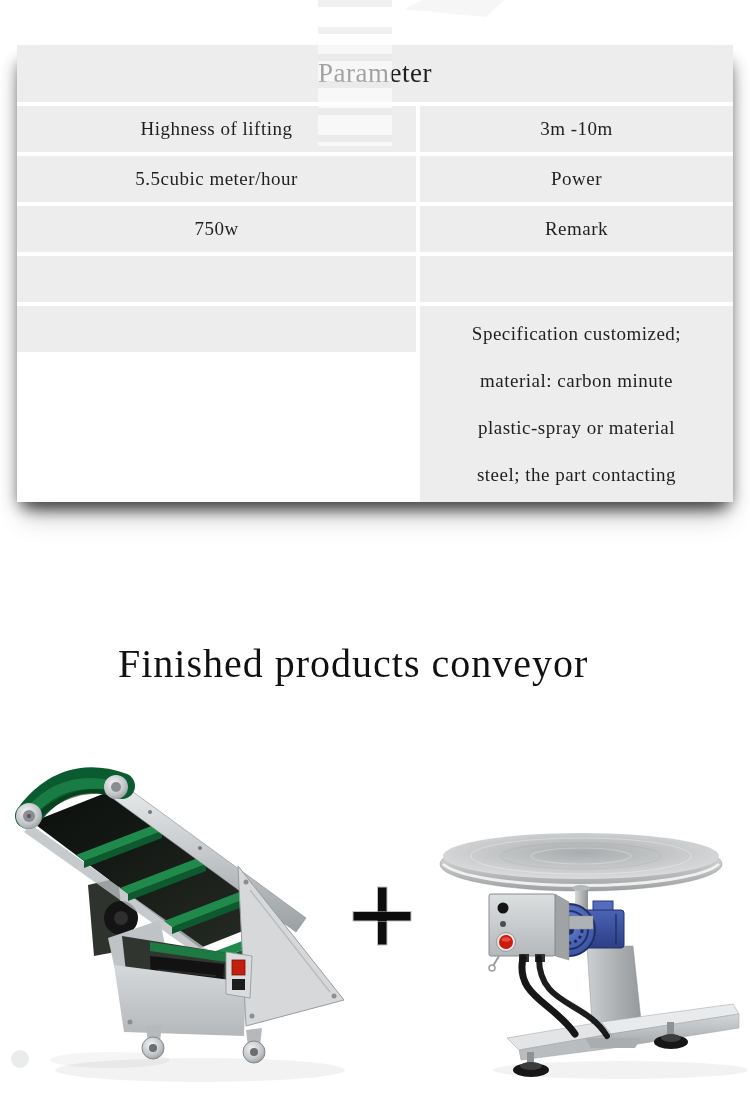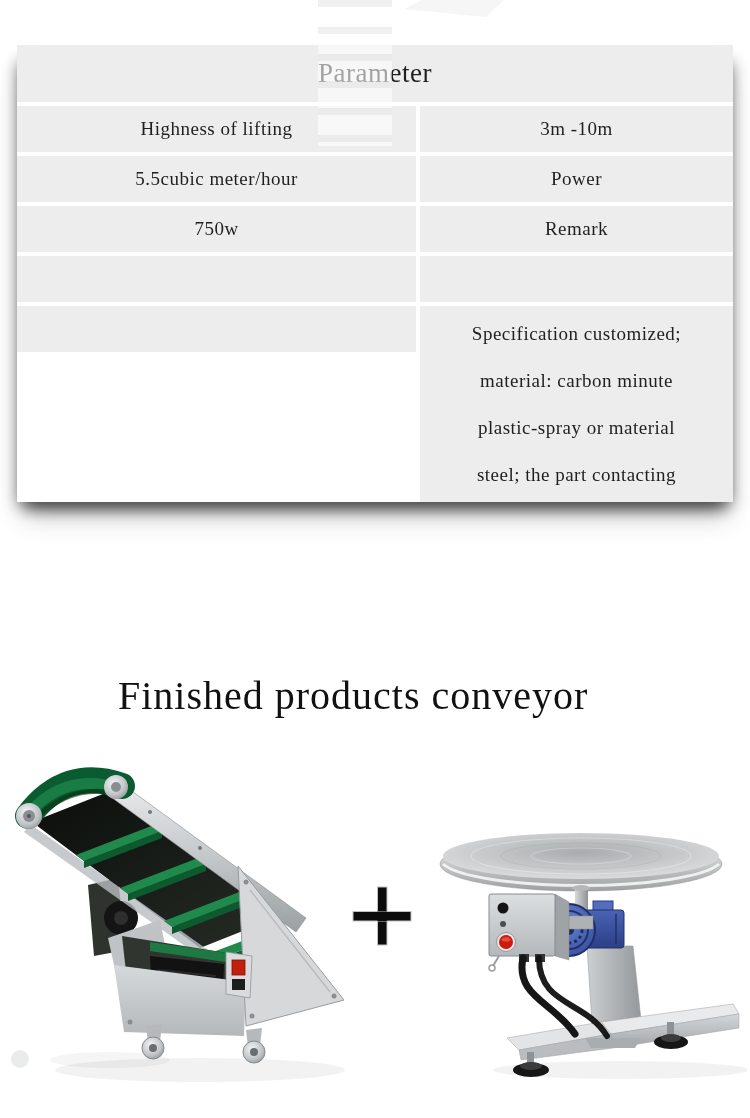--- a/index.html
+++ b/index.html
@@ -24,21 +24,21 @@
     box-shadow:0 14px 14px -6px rgba(40,40,40,0.50), 0 20px 26px -8px rgba(60,60,60,0.30),
                -7px 10px 14px -8px rgba(40,40,40,0.45), 7px 10px 14px -8px rgba(40,40,40,0.45);}
   .cell{background:#ededed;display:flex;align-items:center;justify-content:center;
         font-size:19px;letter-spacing:0.5px;color:#1f1f1f;}
   .cell.header{grid-column:1 / span 2;font-size:27px;}
   .cell.remark-merged{grid-column:2;grid-row:6 / span 4;flex-direction:column;justify-content:center;
         line-height:47px;text-align:left;}
 
   
   .section-title{position:absolute;left:118px;top:640px;font-size:40px;letter-spacing:1px;
-        color:#111;white-space:nowrap;z-index:2;margin-top:32px;}
+        color:#111;white-space:nowrap;z-index:2;}
 
   
   .img-wrap{position:absolute;z-index:2;}
   #conveyor-svg{left:0px;top:760px;width:350px;height:330px;}
   #plus-svg{left:350px;top:884px;width:64px;height:64px;}
   #rotary-svg{left:435px;top:798px;width:312px;height:284px;}
 </style>
 </head>
 <body>
 

